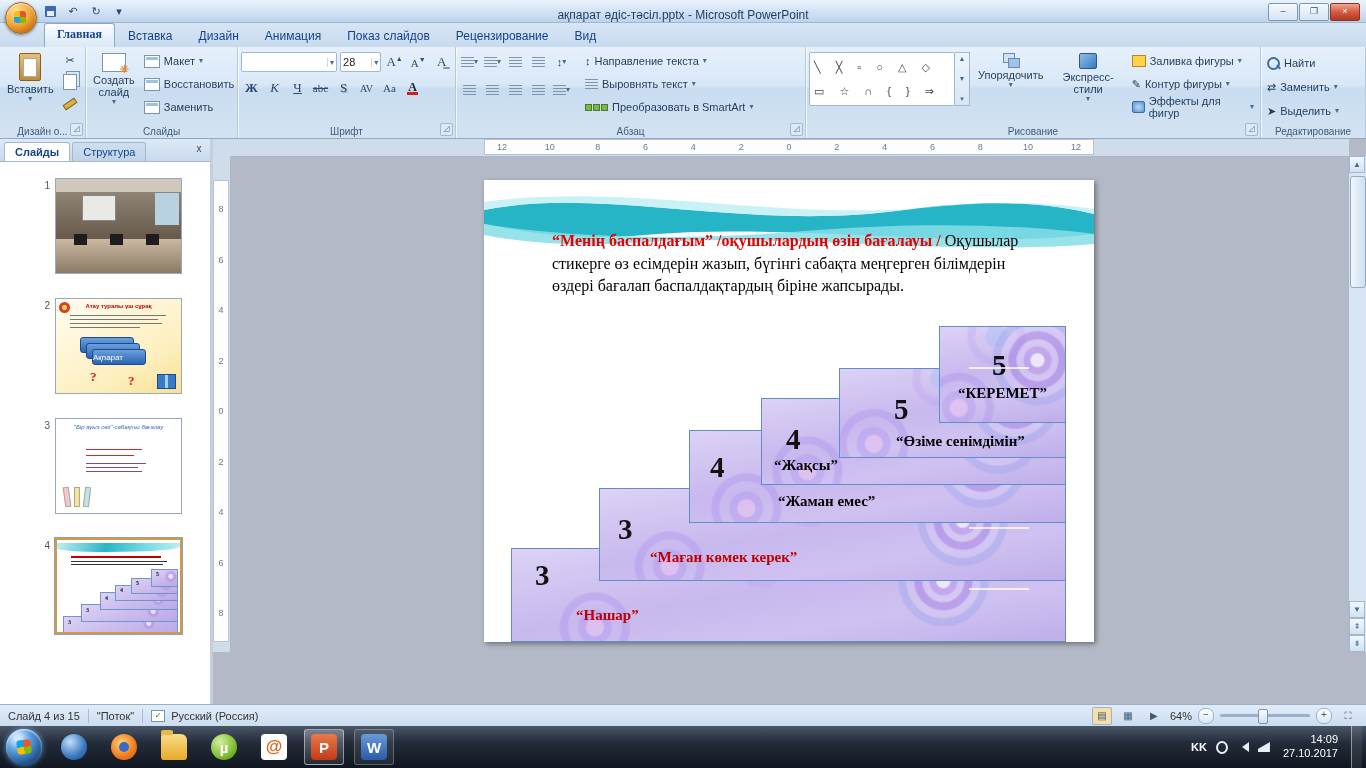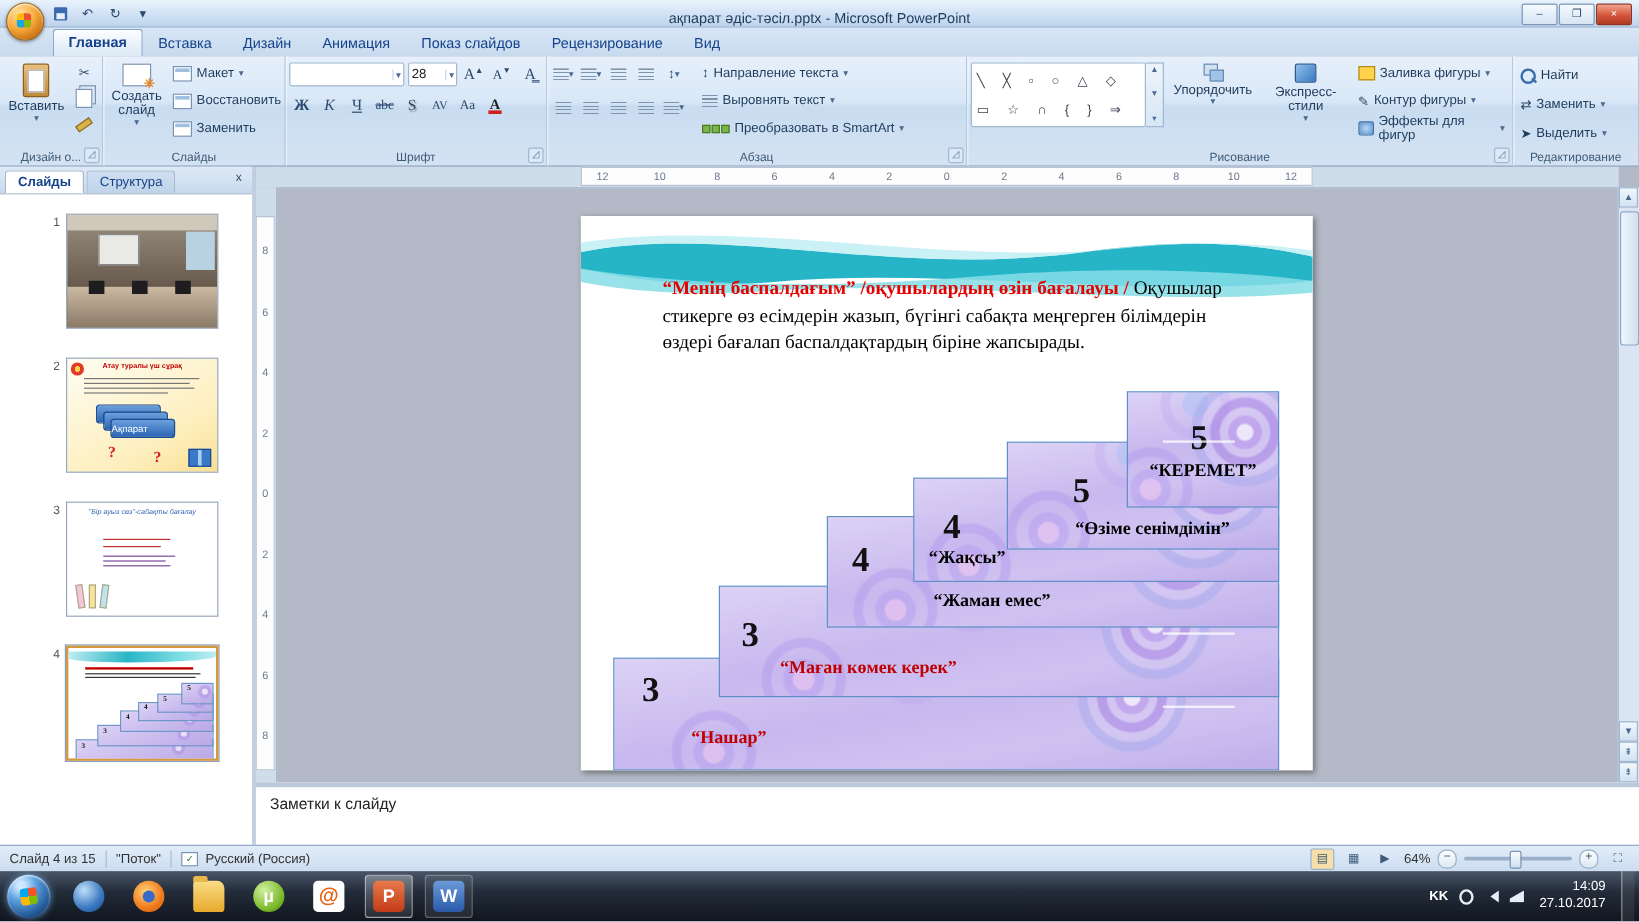--- a/index.html
+++ b/index.html
@@ -24,21 +24,21 @@
   .wctl{position:absolute;right:6px;top:3px;display:flex;gap:1px;z-index:45;}
   .wc{width:28px;height:16px;border:1px solid #7e97b5;border-radius:2px;font-size:9px;line-height:14px;
     text-align:center;color:#2c4a6e;background:linear-gradient(#f4f9fe,#d6e4f3);}
   .wc.close{background:linear-gradient(#f2a490,#d3553a 55%,#b03a22);color:#fff;border-color:#8e3322;}
 
   
   .rtabs{position:absolute;top:22px;left:0;right:0;height:25px;
     background:linear-gradient(#d8e6f5,#c7daee);display:flex;align-items:flex-end;padding-left:44px;box-sizing:border-box;}
   .rtab{font-size:12px;color:#15428b;padding:4px 13px 4px;border-radius:3px 3px 0 0;}
   .rtab.active{background:linear-gradient(#fdfeff,#e7f0fa 60%,#dcE9f6);border:1px solid #8ea8c8;border-bottom:none;
-    padding:3px 12px 5px;font-weight:bold;}
+    padding:3px 12px 5px;font-weight:bold;font-family:Liberation Serif, serif;}
 
   
   .ribbon{position:absolute;top:47px;left:0;right:0;height:92px;box-sizing:border-box;
     background:linear-gradient(#e7f0fb,#d8e7f7 42%,#c9dcf0 46%,#d4e3f3);border-bottom:1px solid #8ea8c8;
     display:flex;}
   .rgroup{position:relative;height:91px;box-sizing:border-box;padding:3px 3px 15px 3px;
     border-right:1px solid #b5c8de;box-shadow:1px 0 0 rgba(255,255,255,.7);}
   .glabel{position:absolute;bottom:1px;left:0;right:0;text-align:center;font-size:10px;color:#3e5b77;}
   .dlg{position:absolute;bottom:2px;right:2px;width:11px;height:11px;border:1px solid #a0b8d0;border-radius:2px;
     background:#dce9f6;font-size:8px;line-height:9px;text-align:center;color:#5a7ba0;}
@@ -678,23 +678,20 @@
     </div>
 
     <div class="vsb">
       <span class="sbbtn" style="top:0"><span>▲</span></span>
       <span class="sbthumb"></span>
       <span class="sbbtn" style="bottom:34px"><span>▼</span></span>
       <span class="sbbtn" style="bottom:17px"><span>⇞</span></span>
       <span class="sbbtn" style="bottom:0"><span>⇟</span></span>
     </div>
 
-    <div class="notes">
-      <div class="notestext">Заметки к слайду</div>
-    </div>
   </div>
 
   <div class="statusbar">
     <span>Слайд 4 из 15</span>
     <span class="sbsep"></span>
     <span>"Поток"</span>
     <span class="sbsep"></span>
     <span class="ic-book"><span>✓</span></span>
     <span style="margin-left:6px">Русский (Россия)</span>
     <div class="sbright">

